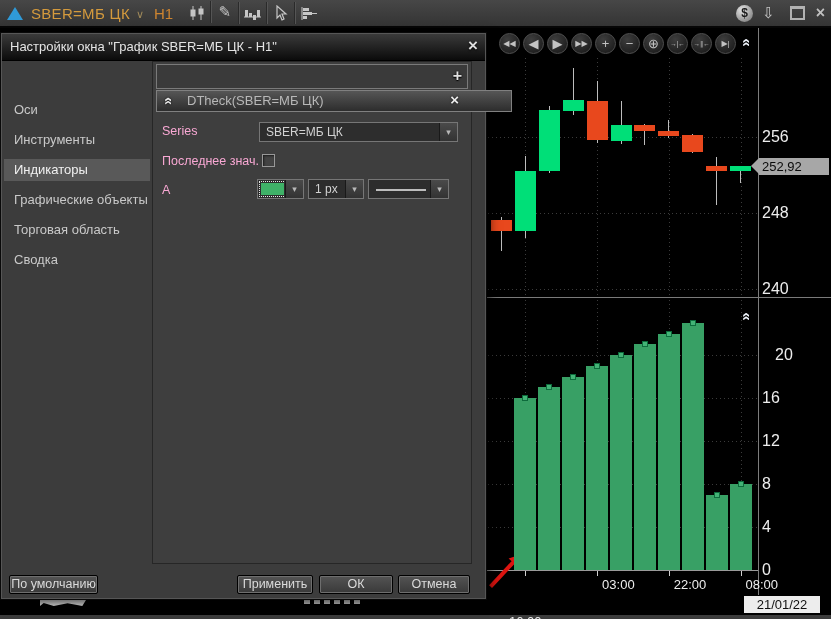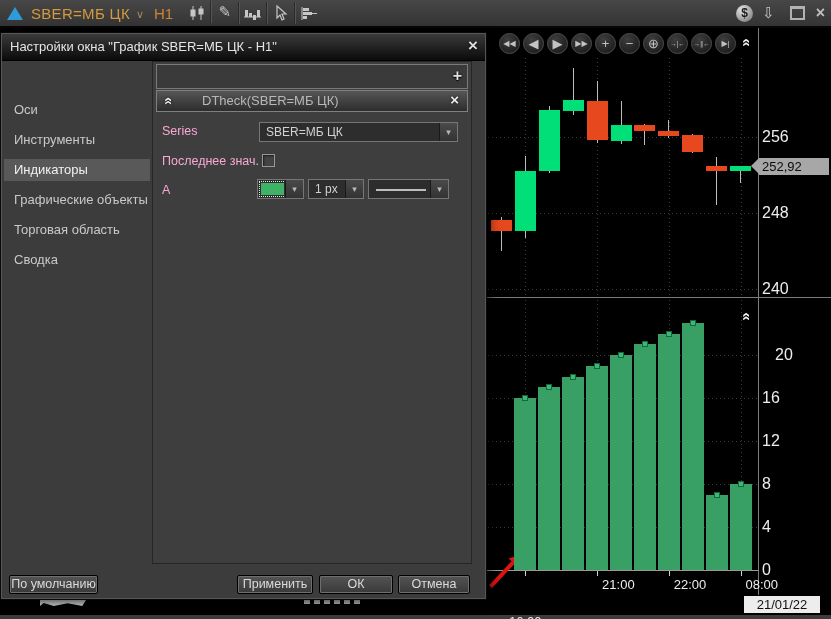--- a/index.html
+++ b/index.html
@@ -69,23 +69,23 @@
          text-shadow:0 1px 2px #000;}
   .side-item{position:absolute;left:3px;width:146px;height:22px;color:#c9c9c9;font-size:13px;
              line-height:22px;padding-left:10px;box-sizing:border-box;}
   .side-item.selected{background:#595959;color:#f1f1f1;}
   .content-box{position:absolute;left:151px;top:28px;width:320px;height:503px;background:#3e3e3e;
                border:1px solid #262626;box-sizing:border-box;}
   .plusbar{position:absolute;left:155px;top:31px;width:312px;height:25px;background:#3a3a3a;
            border:1px solid #7a7a7a;box-sizing:border-box;}
   .plus{position:absolute;right:5px;top:2px;color:#e0e0e0;font-size:16px;font-weight:bold;
         text-shadow:0 0 2px #000,0 1px 1px #000;}
-  .ind-header{position:absolute;left:155px;top:57px;width:312px;height:22px;
+  .ind-header{position:absolute;left:155px;top:57px;width:356px;height:22px;
               background:linear-gradient(#565656,#2d2d2d);border:1px solid #808080;box-sizing:border-box;
-              color:#b8b8b8;font-size:13px;line-height:20px;padding-left:45px;}
+              color:#b8b8b8;font-size:13px;line-height:20px;padding-left:30px;}
   .hdr-chev{position:absolute;left:7px;top:3px;color:#ececec;font-weight:bold;font-size:14px;
             transform:rotate(-90deg);line-height:14px;text-shadow:0 0 2px #000;}
   .hdr-x{position:absolute;right:7px;top:1px;color:#ececec;font-size:15px;font-weight:bold;
          text-shadow:0 0 2px #000;}
   .flabel{position:absolute;color:#f9a8d4;font-size:12.5px;}
   .dd{position:absolute;height:20px;background:#2d2d2d;border:1px solid #767676;box-sizing:border-box;
       color:#d2d2d2;font-size:12px;line-height:18px;padding-left:6px;}
   .dd .arr{position:absolute;right:0;top:0;width:17px;height:18px;background:linear-gradient(#4a4a4a,#333);
       border-left:1px solid #191919;color:#b8b8b8;font-size:9px;text-align:center;line-height:18px;}
   .checkbox{position:absolute;width:13px;height:13px;background:#434343;border:1px solid #989898;
@@ -187,21 +187,21 @@
       <div class="ax-label" style="left: 762px; top: 253px;">240</div>
       <div class="ax-label" style="left: 775px; top: 319px;">20</div>
       <div class="ax-label" style="left: 762px; top: 362px;">16</div>
       <div class="ax-label" style="left: 762px; top: 405px;">12</div>
       <div class="ax-label" style="left: 762px; top: 448px;">8</div>
       <div class="ax-label" style="left: 762px; top: 491px;">4</div>
       <div class="ax-label" style="left: 762px; top: 534px;">0</div>
       <div class="t-tick" style="left: 525.4px;"></div>
       <div class="t-label" style="left: 509px; margin-top: 37px;">16:00</div>
       <div class="t-tick" style="left: 597.1px;"></div>
-      <div class="t-label" style="left: 602.1px;">21:00</div>
+      <div class="t-label" style="left: 602.1px;">03:00</div>
       <div class="t-tick" style="left: 668.8px;"></div>
       <div class="t-label" style="left: 673.8px;">22:00</div>
       <div class="t-tick" style="left: 740.5px;"></div>
       <div class="t-label" style="left: 745.5px;">08:00</div>
     </div>
 
   <div class="toolbar">
     <span class="logo"></span>
     <span class="symbol">SBER=МБ ЦК</span>
     <span class="sym-chev">∨</span>

